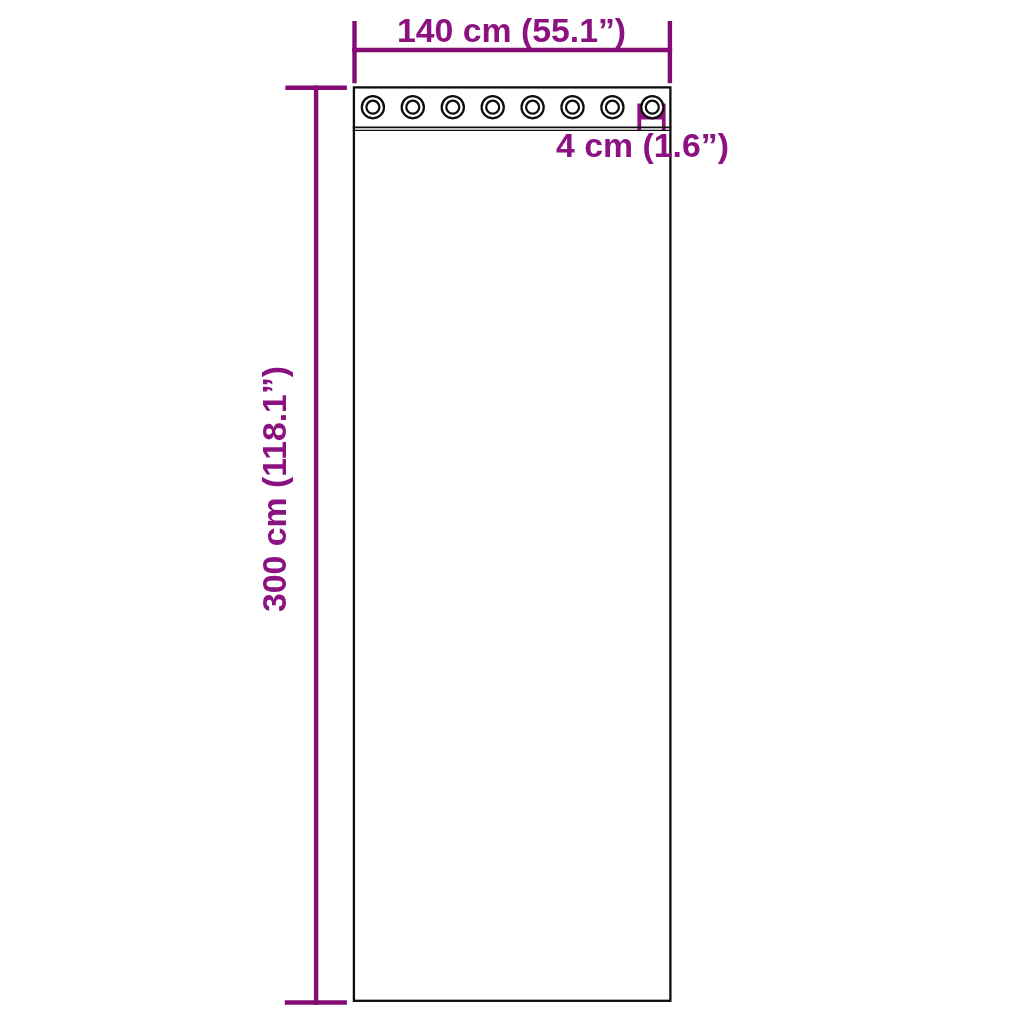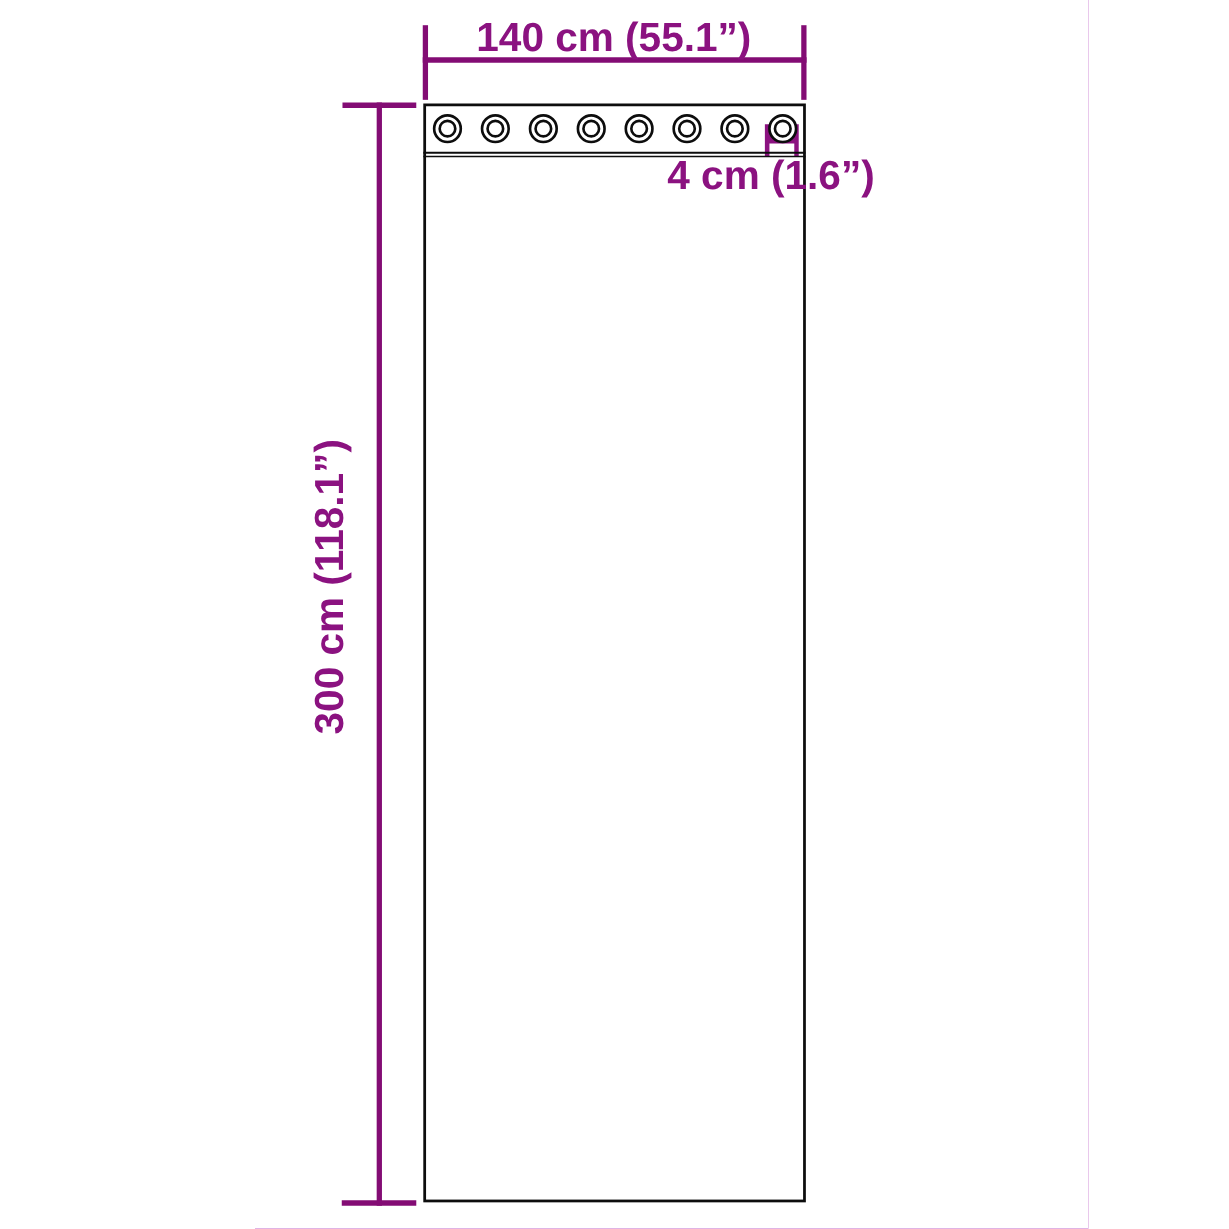--- a/index.html
+++ b/index.html
@@ -1,16 +1,16 @@
 <!DOCTYPE html>
 <html><head>
 <meta charset="utf-8">
 <style>
   html,body{margin:0;padding:0;background:#ffffff;}
-  .stage{position:relative;width:907px;height:1024px;background:#a21caf;overflow:hidden;}
+  .stage{position:relative;width:907px;height:1024px;background:#f0abfc;overflow:hidden;}
   svg text{font-family:"Liberation Sans",sans-serif;font-weight:700;}
 </style>
 </head>
 <body>
 <div class="stage">
 <svg width="1024" height="1024" viewBox="0 0 1024 1024" xmlns="http://www.w3.org/2000/svg">
 
   <rect x="0" y="0" width="1024" height="1024" fill="#ffffff"></rect>
 
   <rect x="353.9" y="87.4" width="316.5" height="913.4" fill="#ffffff" stroke="#0d0d0d" stroke-width="2.3"></rect>

